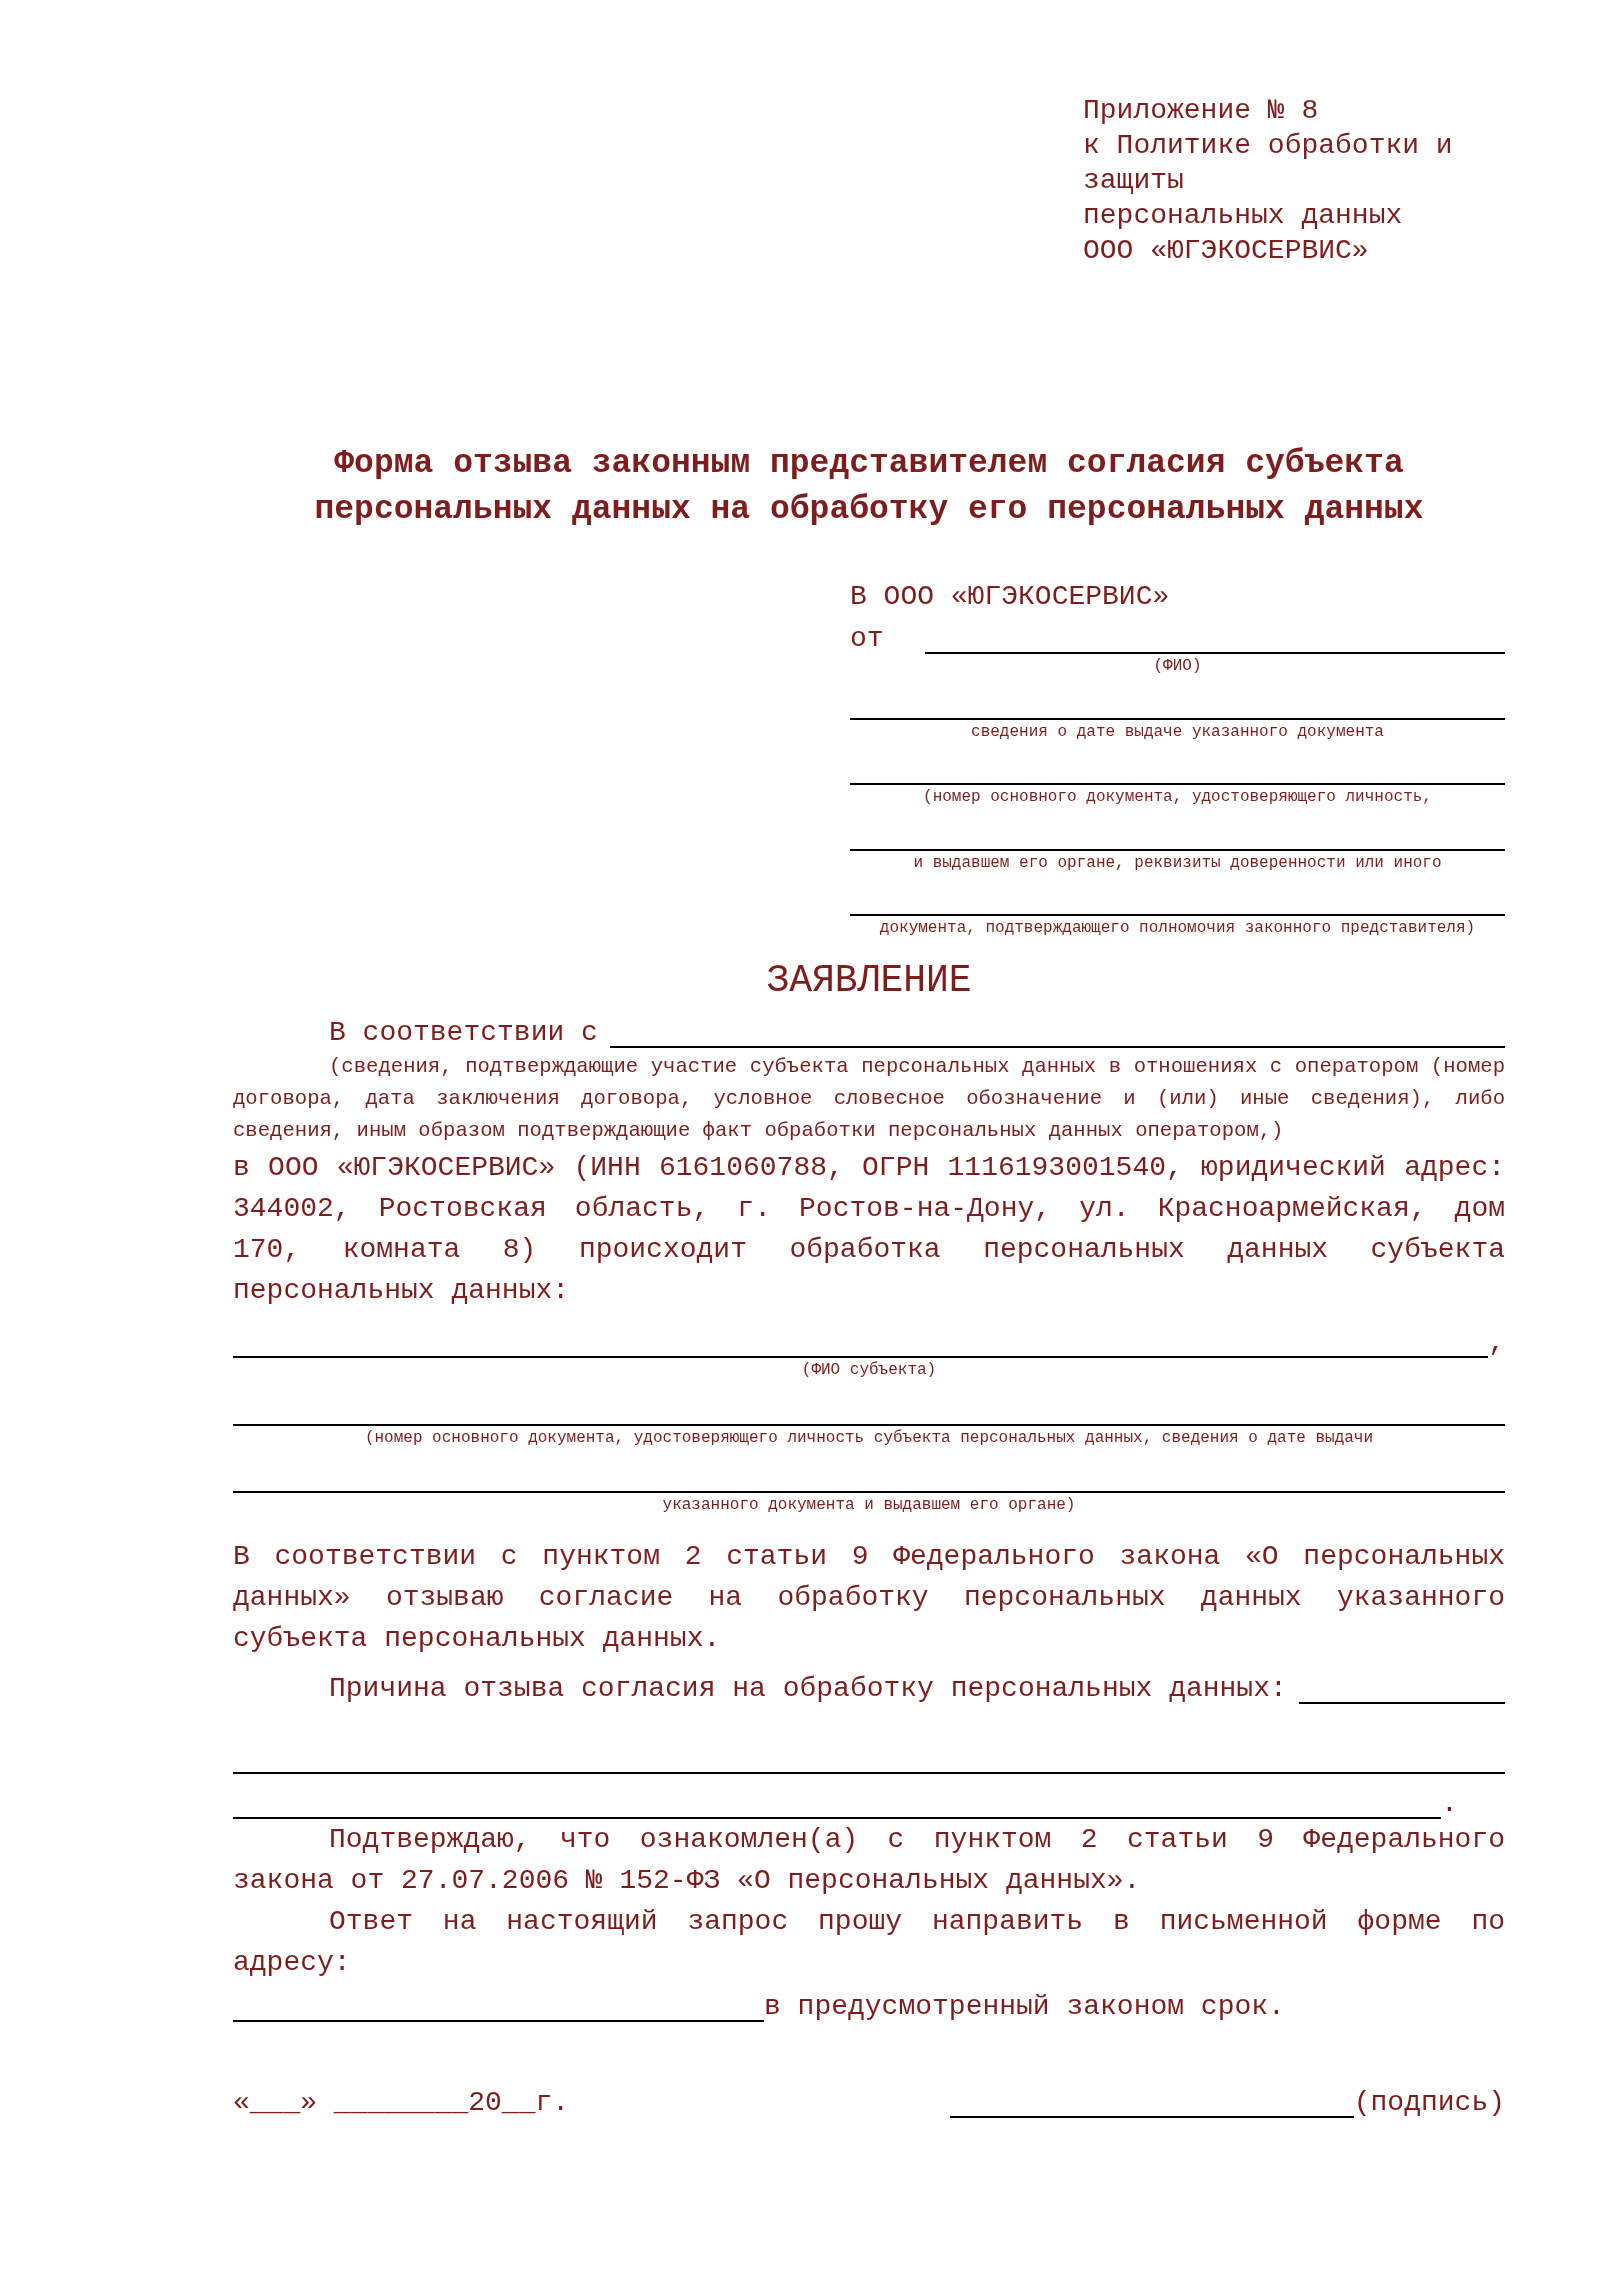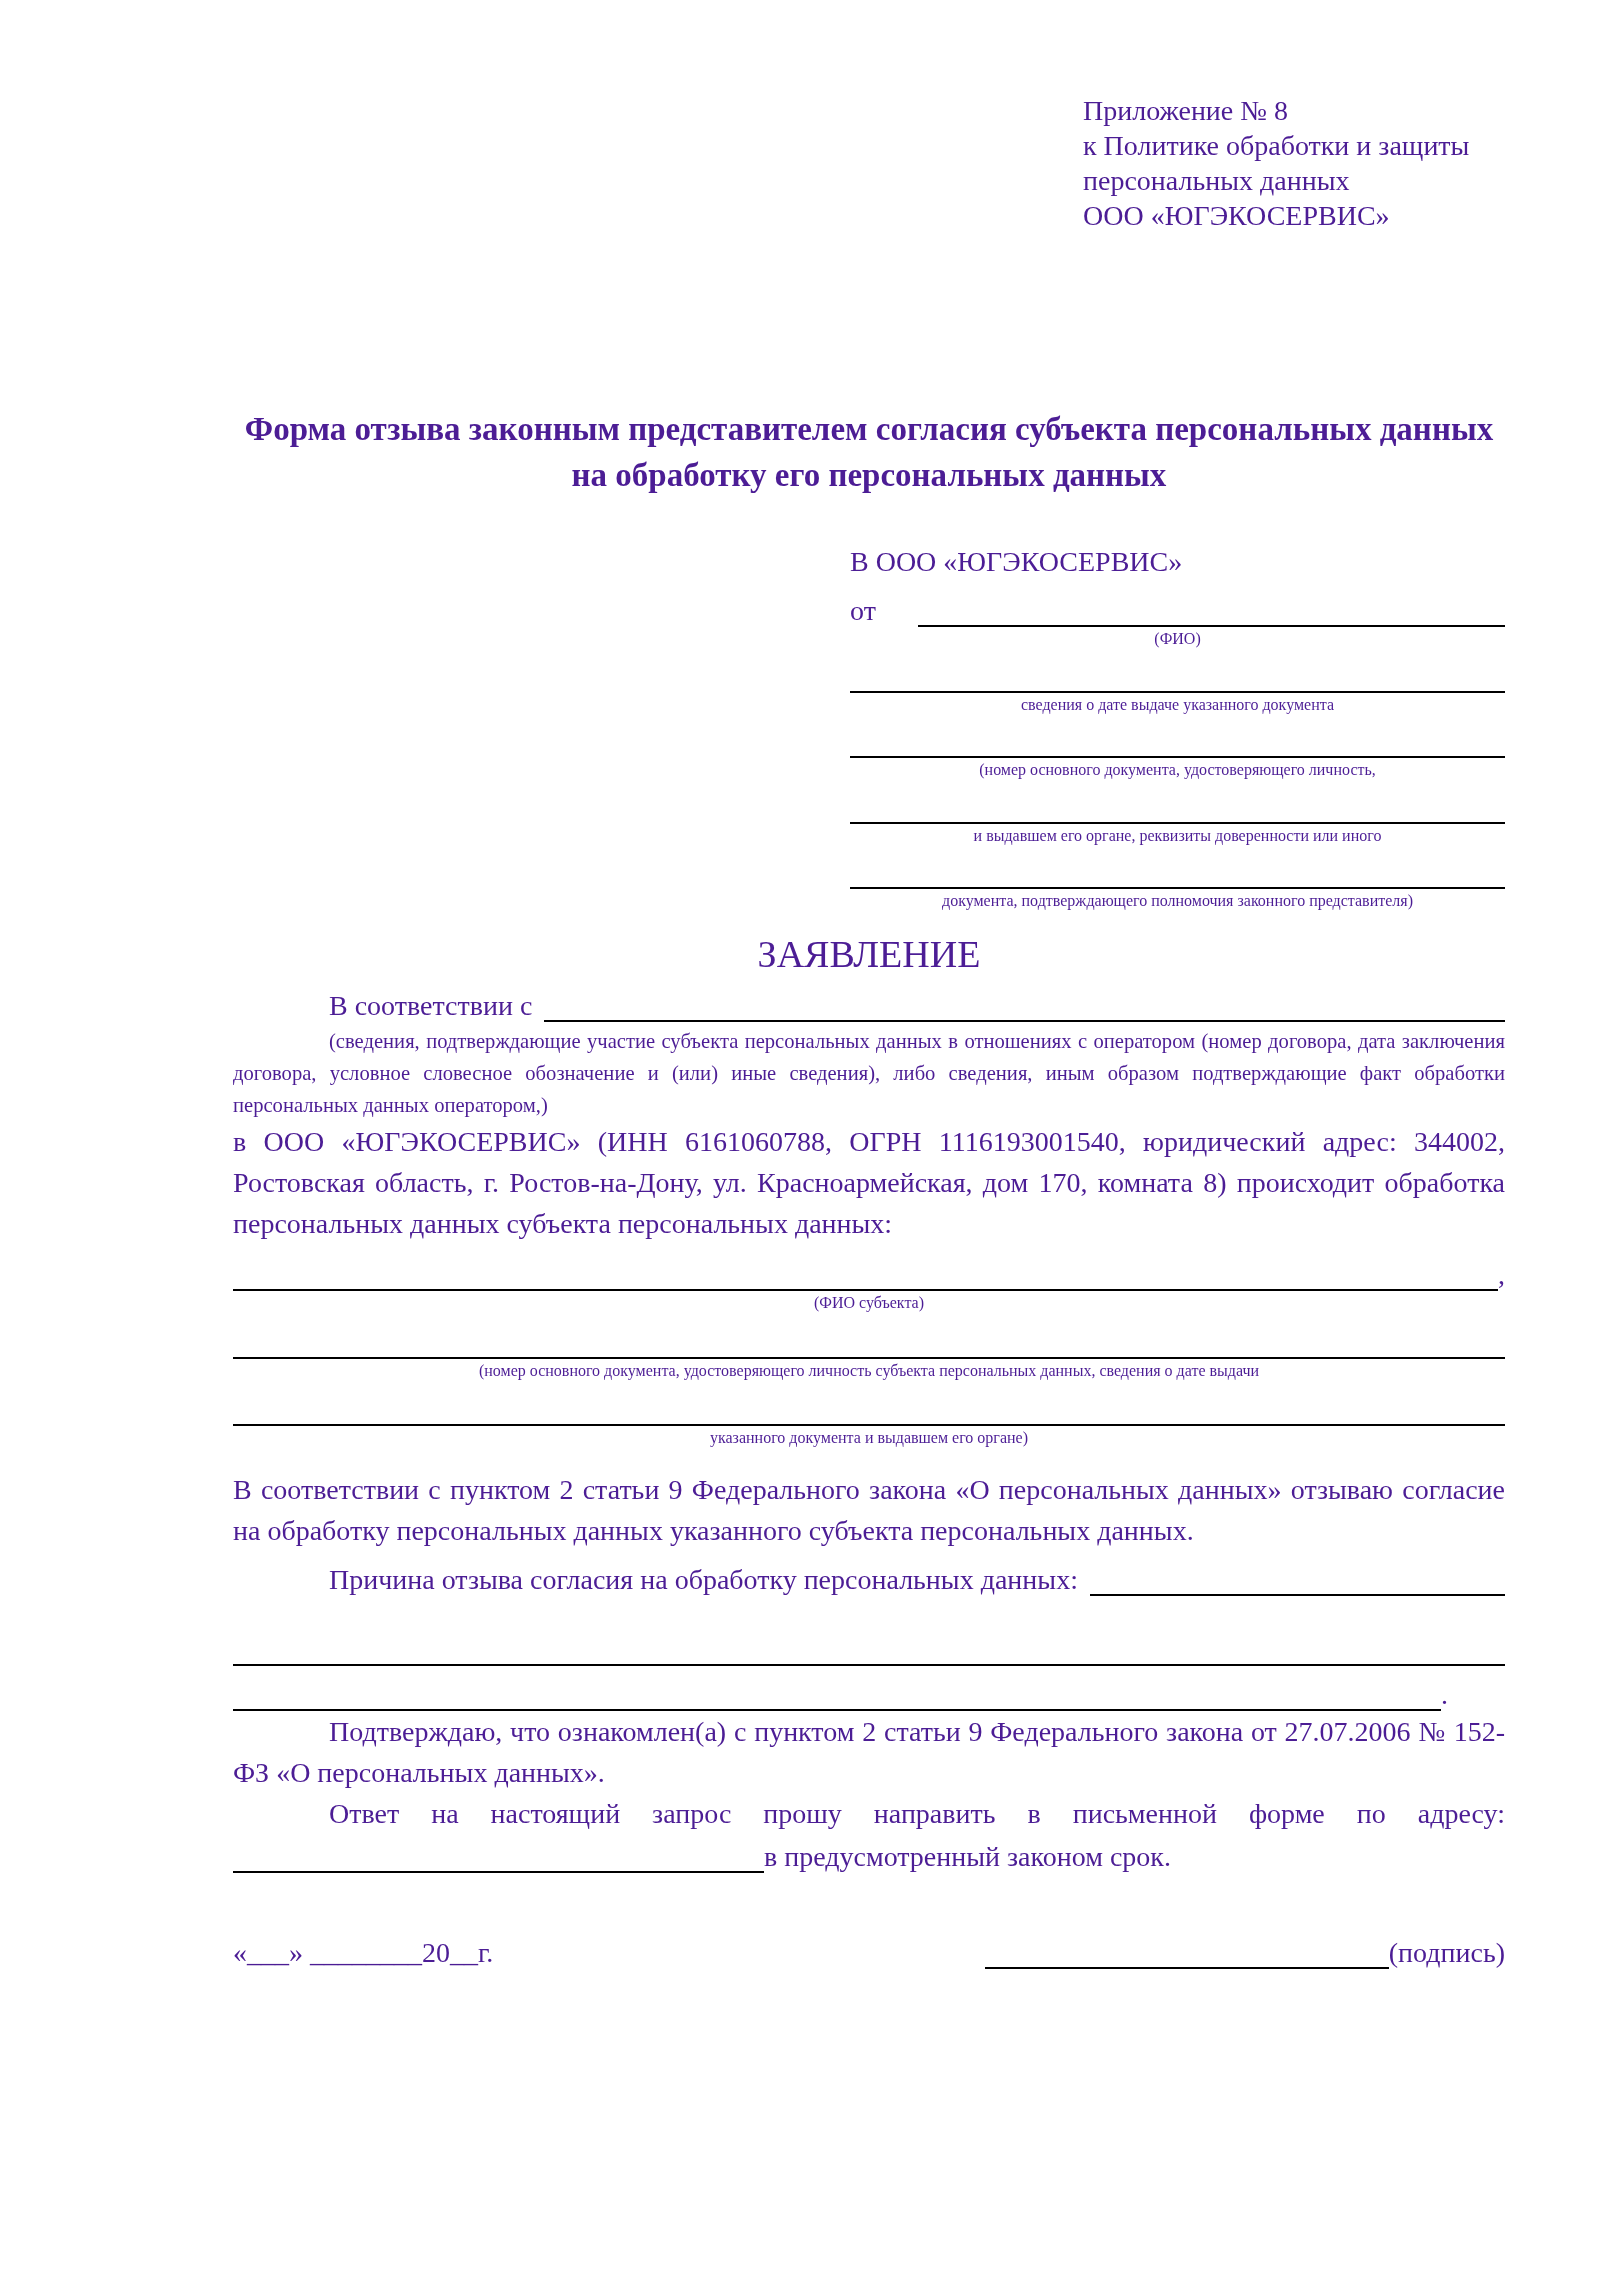--- a/index.html
+++ b/index.html
@@ -2,22 +2,22 @@
 <html><head>
 <meta charset="utf-8">
 <style>
   html, body { margin: 0; padding: 0; background: #ffffff; }
   .page {
     position: relative;
     width: 1621px;
     height: 2293px;
     box-sizing: border-box;
     background: #ffffff;
-    color: #4c1d95;
-    font-family: Liberation Serif, serif;
+    color: #7f1d1d;
+    font-family: Liberation Mono, monospace;
     font-size: 28px;
     padding: 93px 116px 0 233px;
     overflow: hidden;
   }
 
   
   .hdr { margin-left: 850px; line-height: 35px; }
 
   
   .title {
@@ -27,21 +27,21 @@
     text-align: center;
     line-height: 46px;
   }
 
   
   .addr { margin-top: 45px; margin-left: 617px; width: 655px; }
   .addr-to { line-height: 37px; }
 
   .row { display: flex; align-items: flex-end; }
   .row .blank { flex: 1; border-bottom: 2.9px solid #000; height: 5.9px; }
-  .from-row { height: 37px; margin-top: 10px; gap: 32px; }
+  .from-row { height: 37px; margin-top: 2px; gap: 32px; }
   .from-row .label { padding-right: 9.8px; }
 
   .cap { font-size: 16px; line-height: 24.5px; text-align: center; }
 
   .fgroup .fline { height: 39px; border-bottom: 2.9px solid #000; }
 
   
   .heading { margin-top: 18px; text-align: center; font-size: 38px; }
 
   .intro-row { display: flex; align-items: flex-end; height: 41px; margin-top: 5.9px; }

